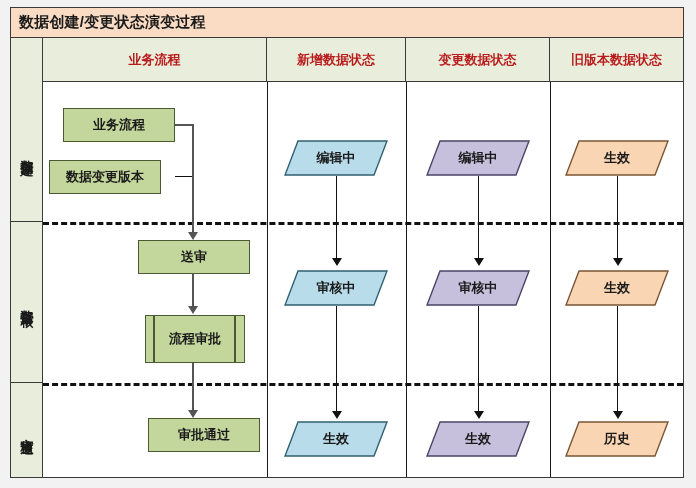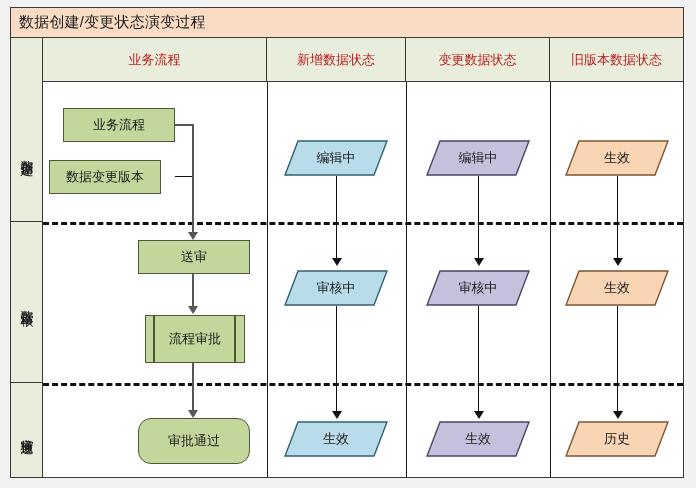--- a/index.html
+++ b/index.html
@@ -7,20 +7,21 @@
     padding: 0;
     background: #f2f2f2;
     font-family: "Liberation Sans", "DejaVu Sans", sans-serif;
   }
   #canvas {
     position: relative;
     width: 696px;
     height: 488px;
     background: #f2f2f2;
     overflow: hidden;
+    font-weight: bold;
   }
   
   .frame {
     position: absolute;
     left: 10px;
     top: 7px;
     width: 674px;
     height: 471px;
     border: 1px solid #3a3a3a;
     background: #ffffff;
@@ -212,21 +213,21 @@
   <div class="pbox" style="left:63px;  top:108px; width:112px; height:34px;">业务流程</div>
 
   <div class="pbox" style="left:49px;  top:160px; width:112px; height:34px;">数据变更版本</div>
 
   <div class="pbox predef" style="left:145px; top:315px; width:100px; height:48px;">
     <span>流程审批</span>
   </div>
 
   <div class="pbox" style="left:138px; top:240px; width:112px; height:34px;">送审</div>
 
-  <div class="pbox" style="left:138px; top:418px; width:112px; height:46px;border-radius:13px;">审批通过</div>
+  <div class="pbox" style="left:148px; top:418px; width:112px; height:34px;">审批通过</div>
 
   <div class="conn" style="left:175px; top:124px; width:19px; height:2px;"></div>
 
   <div class="conn blk" style="left:175px; top:176px; width:19px; height:1px;"></div>
 
   <div class="conn" style="left:192px; top:124px; width:2px; height:112px;"></div>
   <div class="arrow" style="left:188px; top:232px;"></div>
 
   <div class="conn" style="left:192px; top:274px; width:2px; height:33px;"></div>
   <div class="arrow" style="left:188px; top:306px;"></div>

